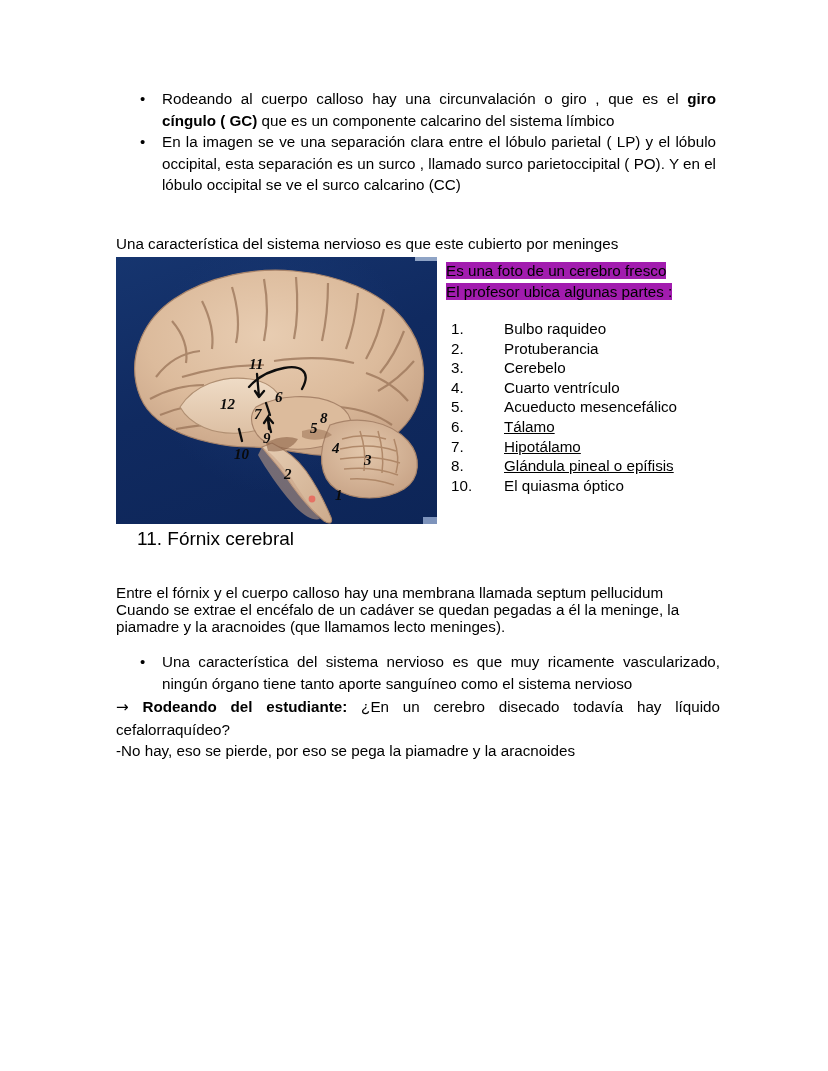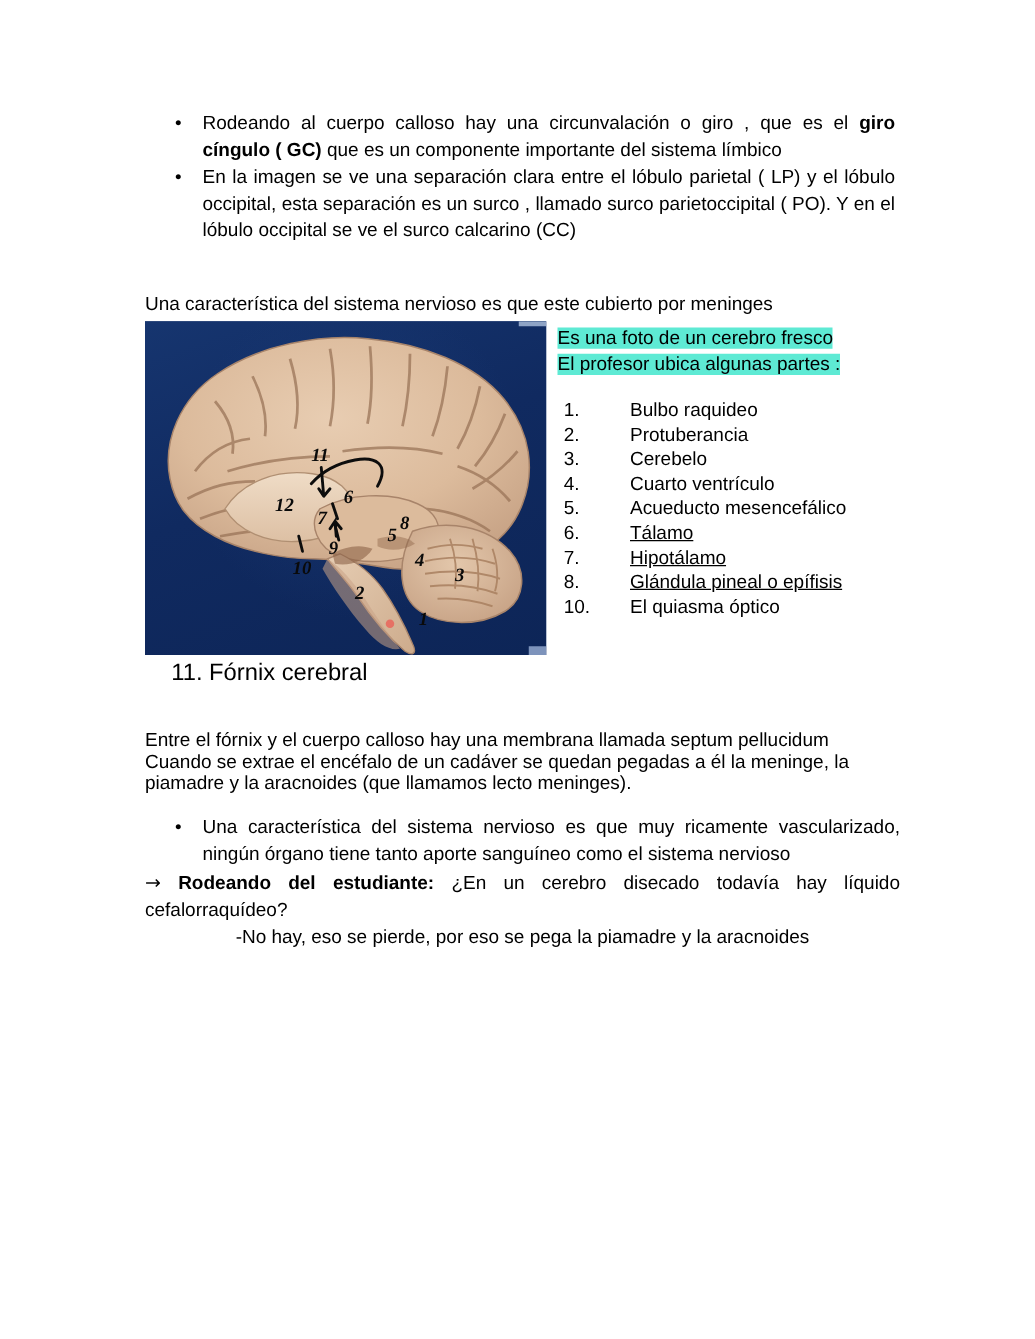--- a/index.html
+++ b/index.html
@@ -116,21 +116,21 @@
     position: absolute;
     left: 330px;
     top: 4px;
     width: 280px;
   }
   .highlight-block {
     font-size: 15.2px;
     line-height: 20.5px;
   }
   .highlight-block span {
-    background: #5eead4;
+    background: #a21caf;
     box-decoration-break: clone;
     margin-top: 24px;
     -webkit-box-decoration-break: clone;
   }
   .numbered-list {
     margin: 0;
     padding: 0;
     list-style: none;
     margin-top: 17px;
   }
@@ -177,32 +177,32 @@
   }
   .question-block {
     position: absolute;
     left: 116px;
     top: 696px;
     width: 604px;
     font-size: 15.2px;
     line-height: 21.5px;
   }
   .q-line1 { text-align: justify; text-align-last: justify; }
-  .q-rest { text-align: center; }
+  .q-rest { text-align: left; }
   .arrow { font-family: "DejaVu Sans", sans-serif; }
 </style>
 </head>
 <body>
 
 <div class="page">
 
   <div class="content">
     <ul class="bullet-list">
       <li class="bullet-item">
-        <span>Rodeando al cuerpo calloso hay una circunvalación o giro , que es el </span><b>giro cíngulo ( GC)</b><span> que es un componente importante del sistema límbico</span>
+        <span>Rodeando al cuerpo calloso hay una circunvalación o giro , que es el </span><b>giro cíngulo ( GC)</b><span> que es un componente calcarino del sistema límbico</span>
       </li>
       <li class="bullet-item">
         <span>En la imagen se ve una separación clara entre el lóbulo parietal ( LP) y el lóbulo  occipital, esta separación es un surco , llamado surco parietoccipital ( PO). Y en el lóbulo occipital se ve el surco calcarino (CC)</span>
       </li>
     </ul>
 
     <div class="para" style="margin-top:37px;">Una característica del sistema nervioso es que este cubierto por meninges</div>
   </div>
 
   <div class="figure-row">

